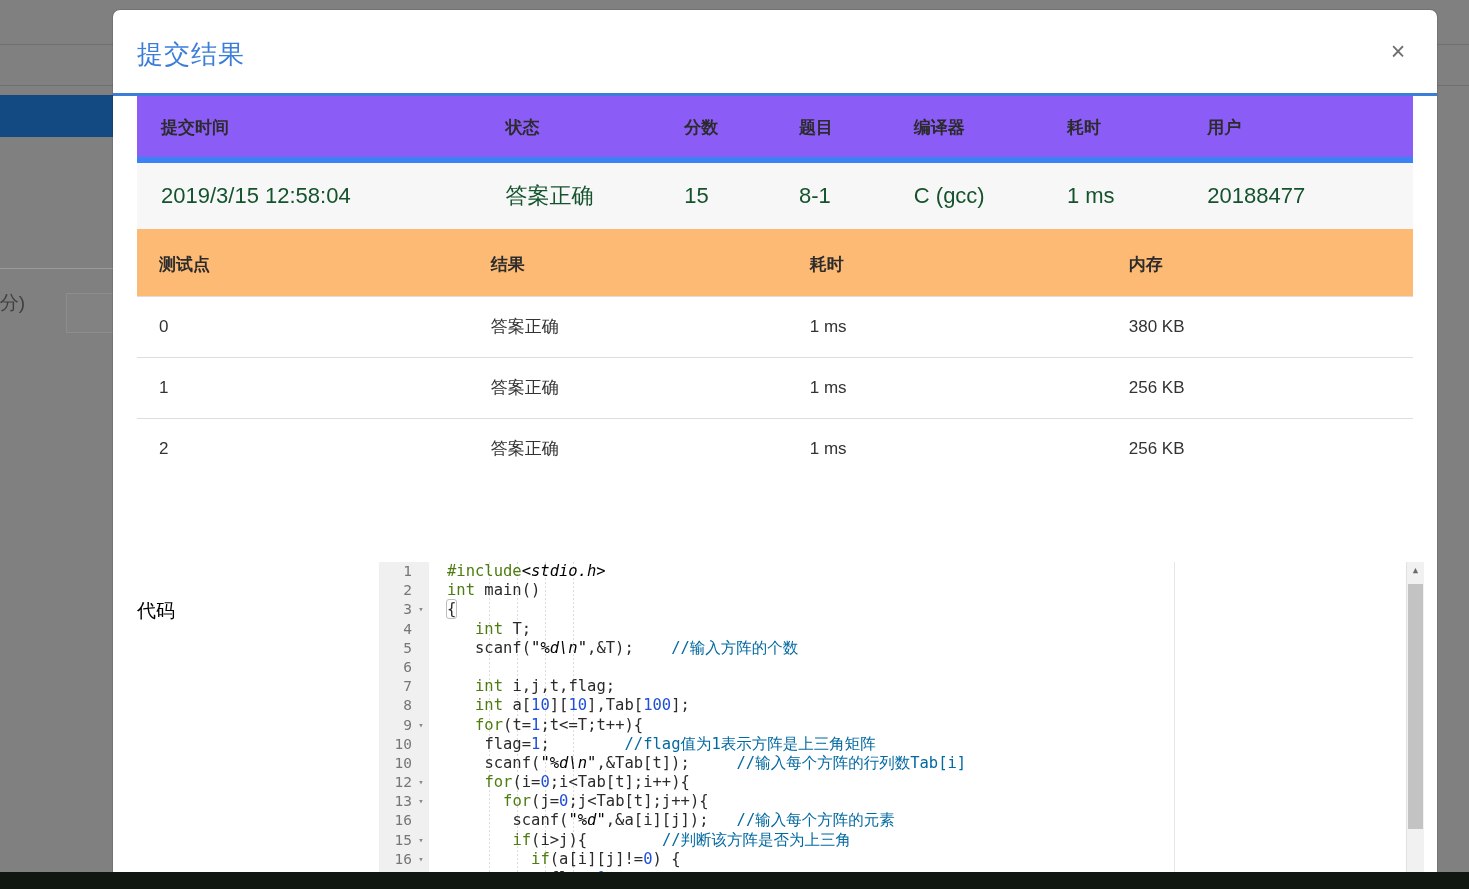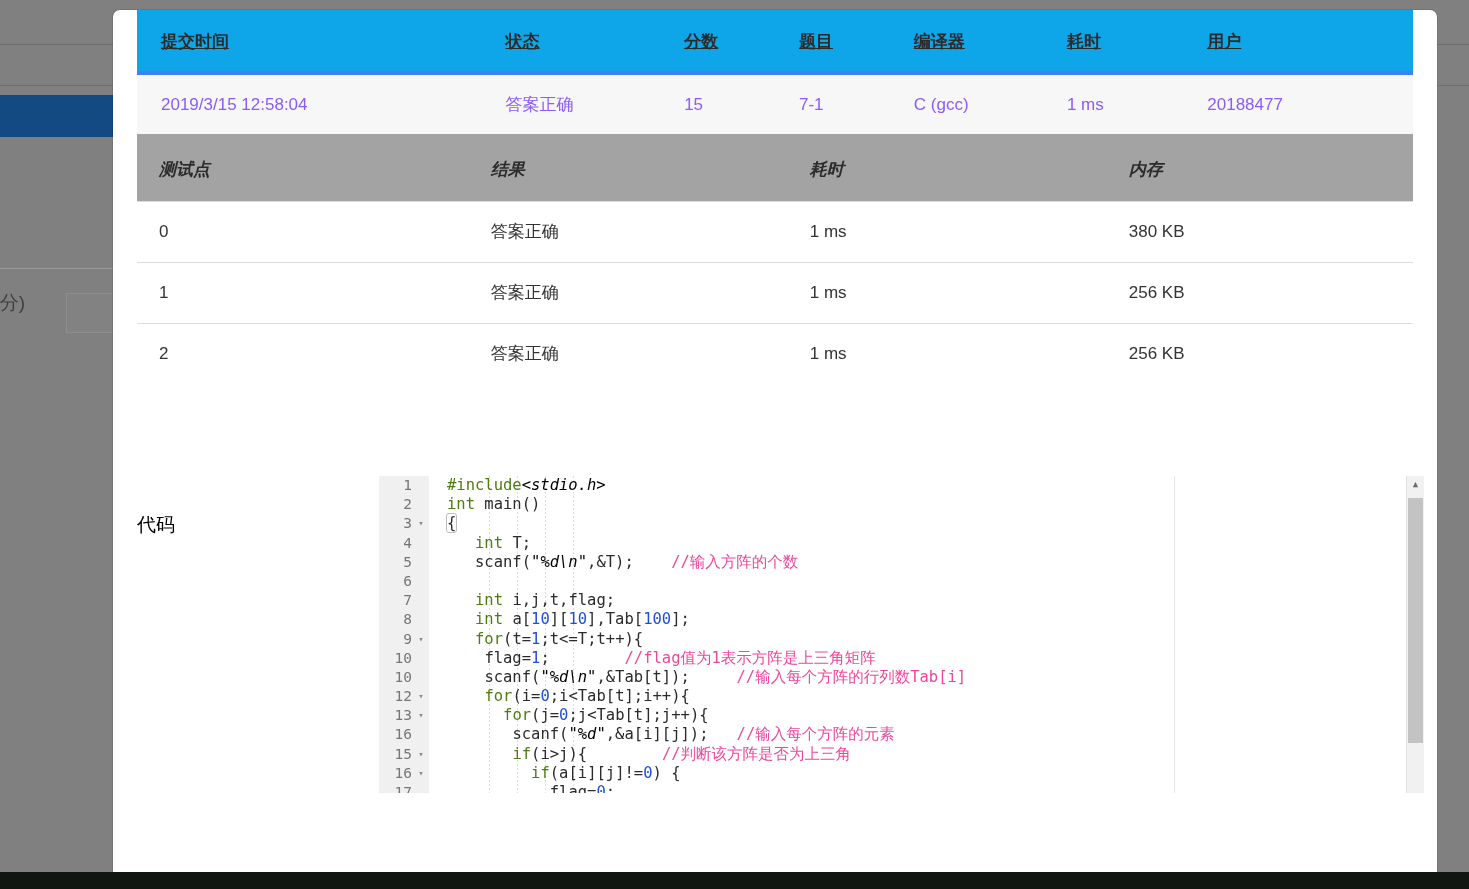--- a/index.html
+++ b/index.html
@@ -159,45 +159,43 @@
     border-collapse: collapse;
     width: 100%;
     table-layout: fixed;
   }
   .sub-table th {
     font-size: 17px;
     font-weight: bold;
     color: #2b2b2b;
     text-align: left;
     padding: 20px 0 18px 24px;
-    background: #0ea5e9;
+    background: #8b5cf6;
     border: none;
-    text-decoration: underline;
   }
   .sub-table td {
-    font-size: 17px;
-    color: #8b5cf6;
+    font-size: 22px;
+    color: #14532d;
     padding: 18px 0 18px 24px;
     background: #f7f7f7;
-    border-top: 4px solid #3b82f6;
+    border-top: 6px solid #3b82f6;
   }
   .c-accepted { color: #e8503a; }
   .c-link { color: #2f6fb5; }
 
   
   .tc-table { margin-top: 0; }
   .tc-table th {
     font-size: 17px;
     font-weight: bold;
     color: #2b2b2b;
     text-align: left;
     padding: 24px 0 20px 22px;
-    background: #a3a3a3;
+    background: #fdba74;
     border: none;
-    font-style: italic;
   }
   .tc-table td {
     font-size: 17px;
     color: #333333;
     padding: 18px 0 19px 22px;
     background: #ffffff;
     border-top: 1px solid #dddddd;
   }
 
   
@@ -286,21 +284,21 @@
     left: 795px;
     top: 0;
     width: 1px;
     height: 317px;
     background: #e6e6e6;
   }
   
   .k   { color: #4d7c0f; }        
   .str { color: #000000; font-style: italic; }        
   .num { color: #1f4fd8; }        
-  .cmt { color: #ec4899; }        
+  .cmt { color: #0369a1; }        
   .pln { color: #2b2b2b; }        
   .brk { outline: 1px solid #bdbdbd; border-radius: 2px; }
 
   
   .scrollbar {
     position: absolute;
     right: 13px;
     top: 0;
     width: 17px;
     height: 317px;
@@ -339,20 +337,24 @@
   <div class="bg-box"></div>
 </div>
 
 <div class="bg-right">
   <div class="l1"></div>
   <div class="l2"></div>
 </div>
 
 <div class="modal">
 
+  <div class="modal-header">
+    <div class="modal-title">提交结果</div>
+    <button class="modal-close">×</button>
+  </div>
 
   <div class="modal-body">
 
     <table class="sub-table">
       <colgroup>
         <col style="width:27%">
           <col style="width:14%">
           <col style="width:9%">
         <col style="width:9%">
           <col style="width:12%">
@@ -368,21 +370,21 @@
           <th>编译器</th>
           <th>耗时</th>
           <th>用户</th>
         </tr>
       </thead>
       <tbody>
         <tr>
           <td>2019/3/15 12:58:04</td>
           <td class="c-accepted">答案正确</td>
           <td>15</td>
-          <td class="c-link">7-1</td>
+          <td class="c-link">8-1</td>
           <td>C (gcc)</td>
           <td>1 ms</td>
           <td>20188477</td>
         </tr>
       </tbody>
     </table>
 
     <table class="tc-table">
       <colgroup>
         <col style="width:26%">

